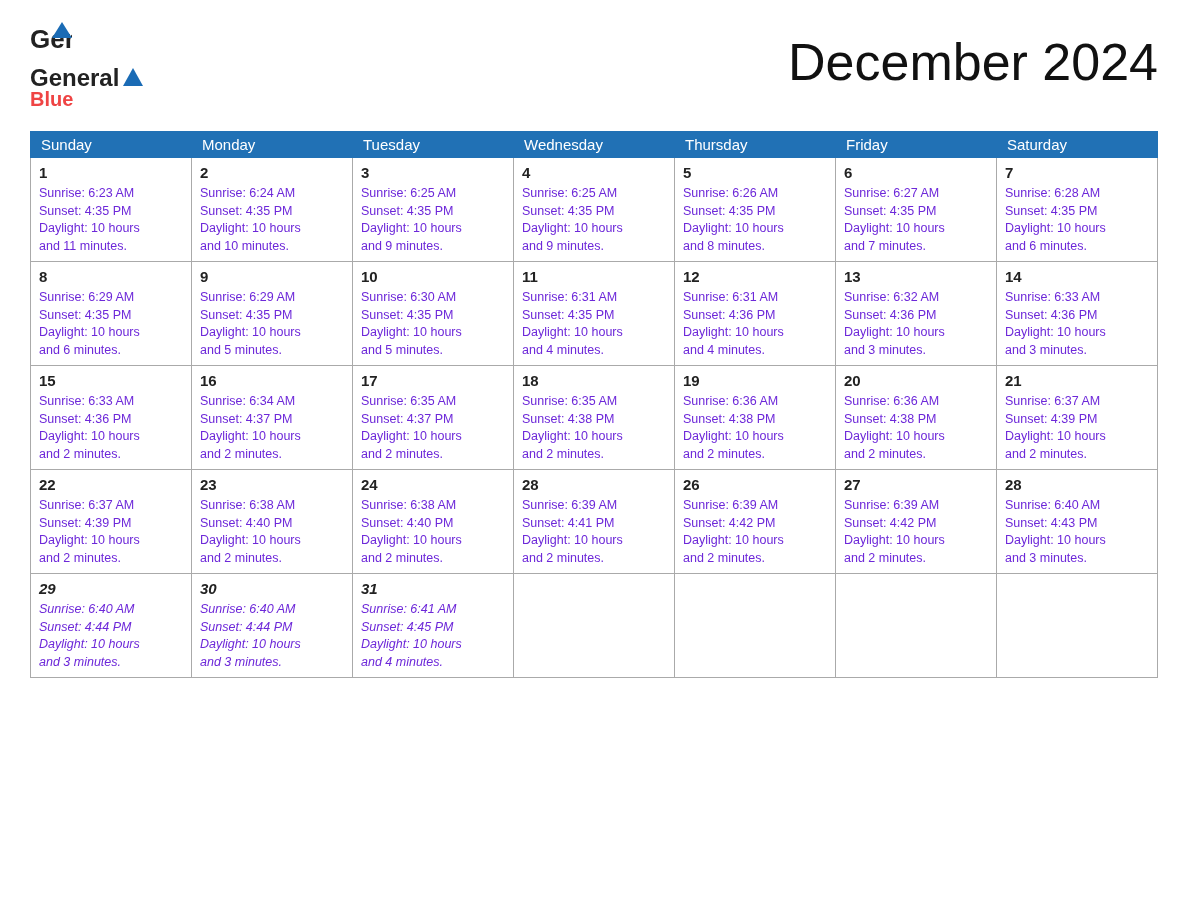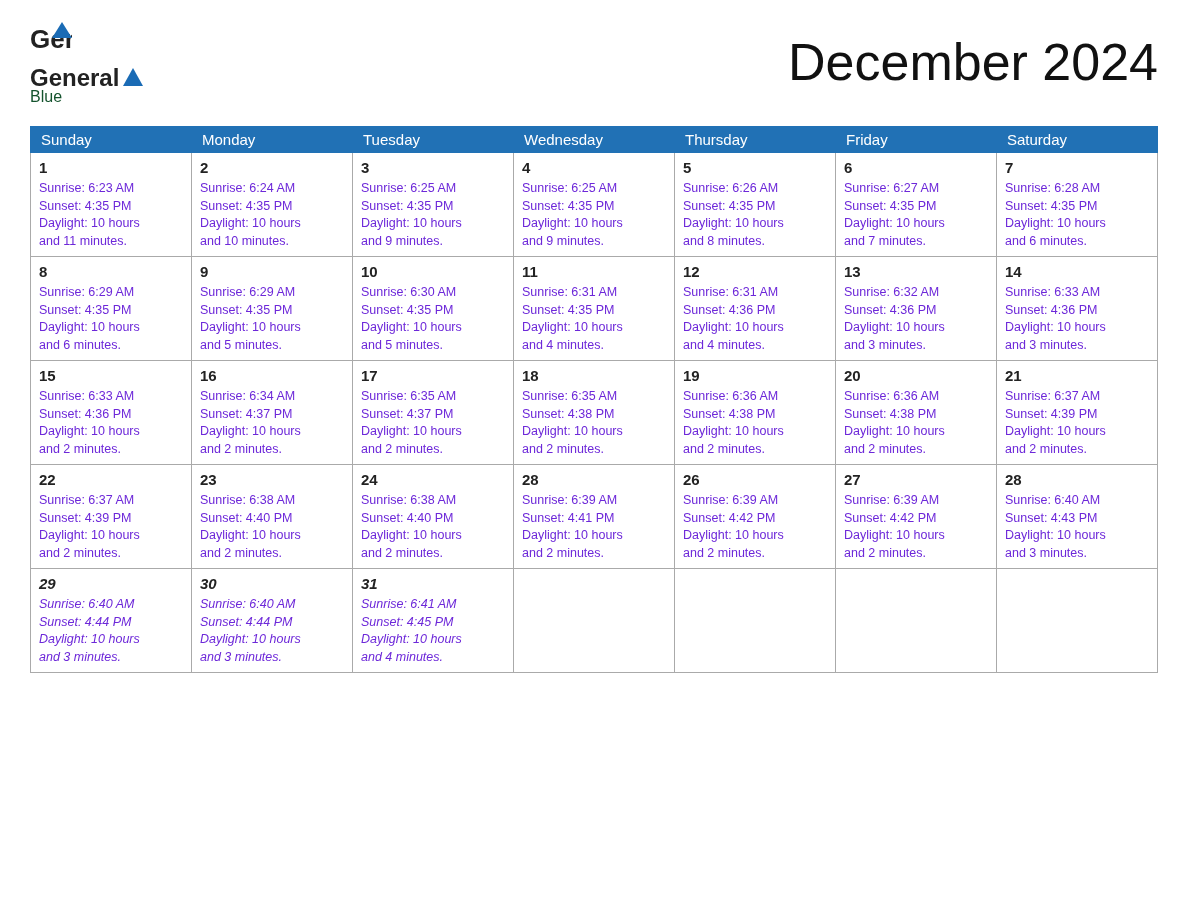--- a/index.html
+++ b/index.html
@@ -92,21 +92,21 @@
         <text x="0" y="28" font-size="26" font-weight="bold" fill="#222" font-family="Arial">General</text>
         <polygon points="32,2 42,18 22,18" fill="#1a6bb5"></polygon>
       </svg>
     </div>
     <div style="display:flex;align-items:center;gap:4px;margin-top:2px;">
       <span style="font-size:24px;font-weight:bold;color:#222;">General</span>
       <svg width="20" height="20" viewBox="0 0 20 20">
         <polygon points="10,0 20,18 0,18" fill="#1a6bb5"></polygon>
       </svg>
     </div>
-    <div style="font-size:16px;font-weight:normal;color:#14532d;margin-top:-4px;">Blue</div>
+    <div style="font-size:20px;font-weight:bold;color:#ef4444;margin-top:-4px;">Blue</div>
   </div>
   <div class="title-block">
     <div class="calendar-title">December 2024</div>
   </div>
 </div>
 
 <table class="calendar">
   <thead>
     <tr>
     <th>Sunday</th>

